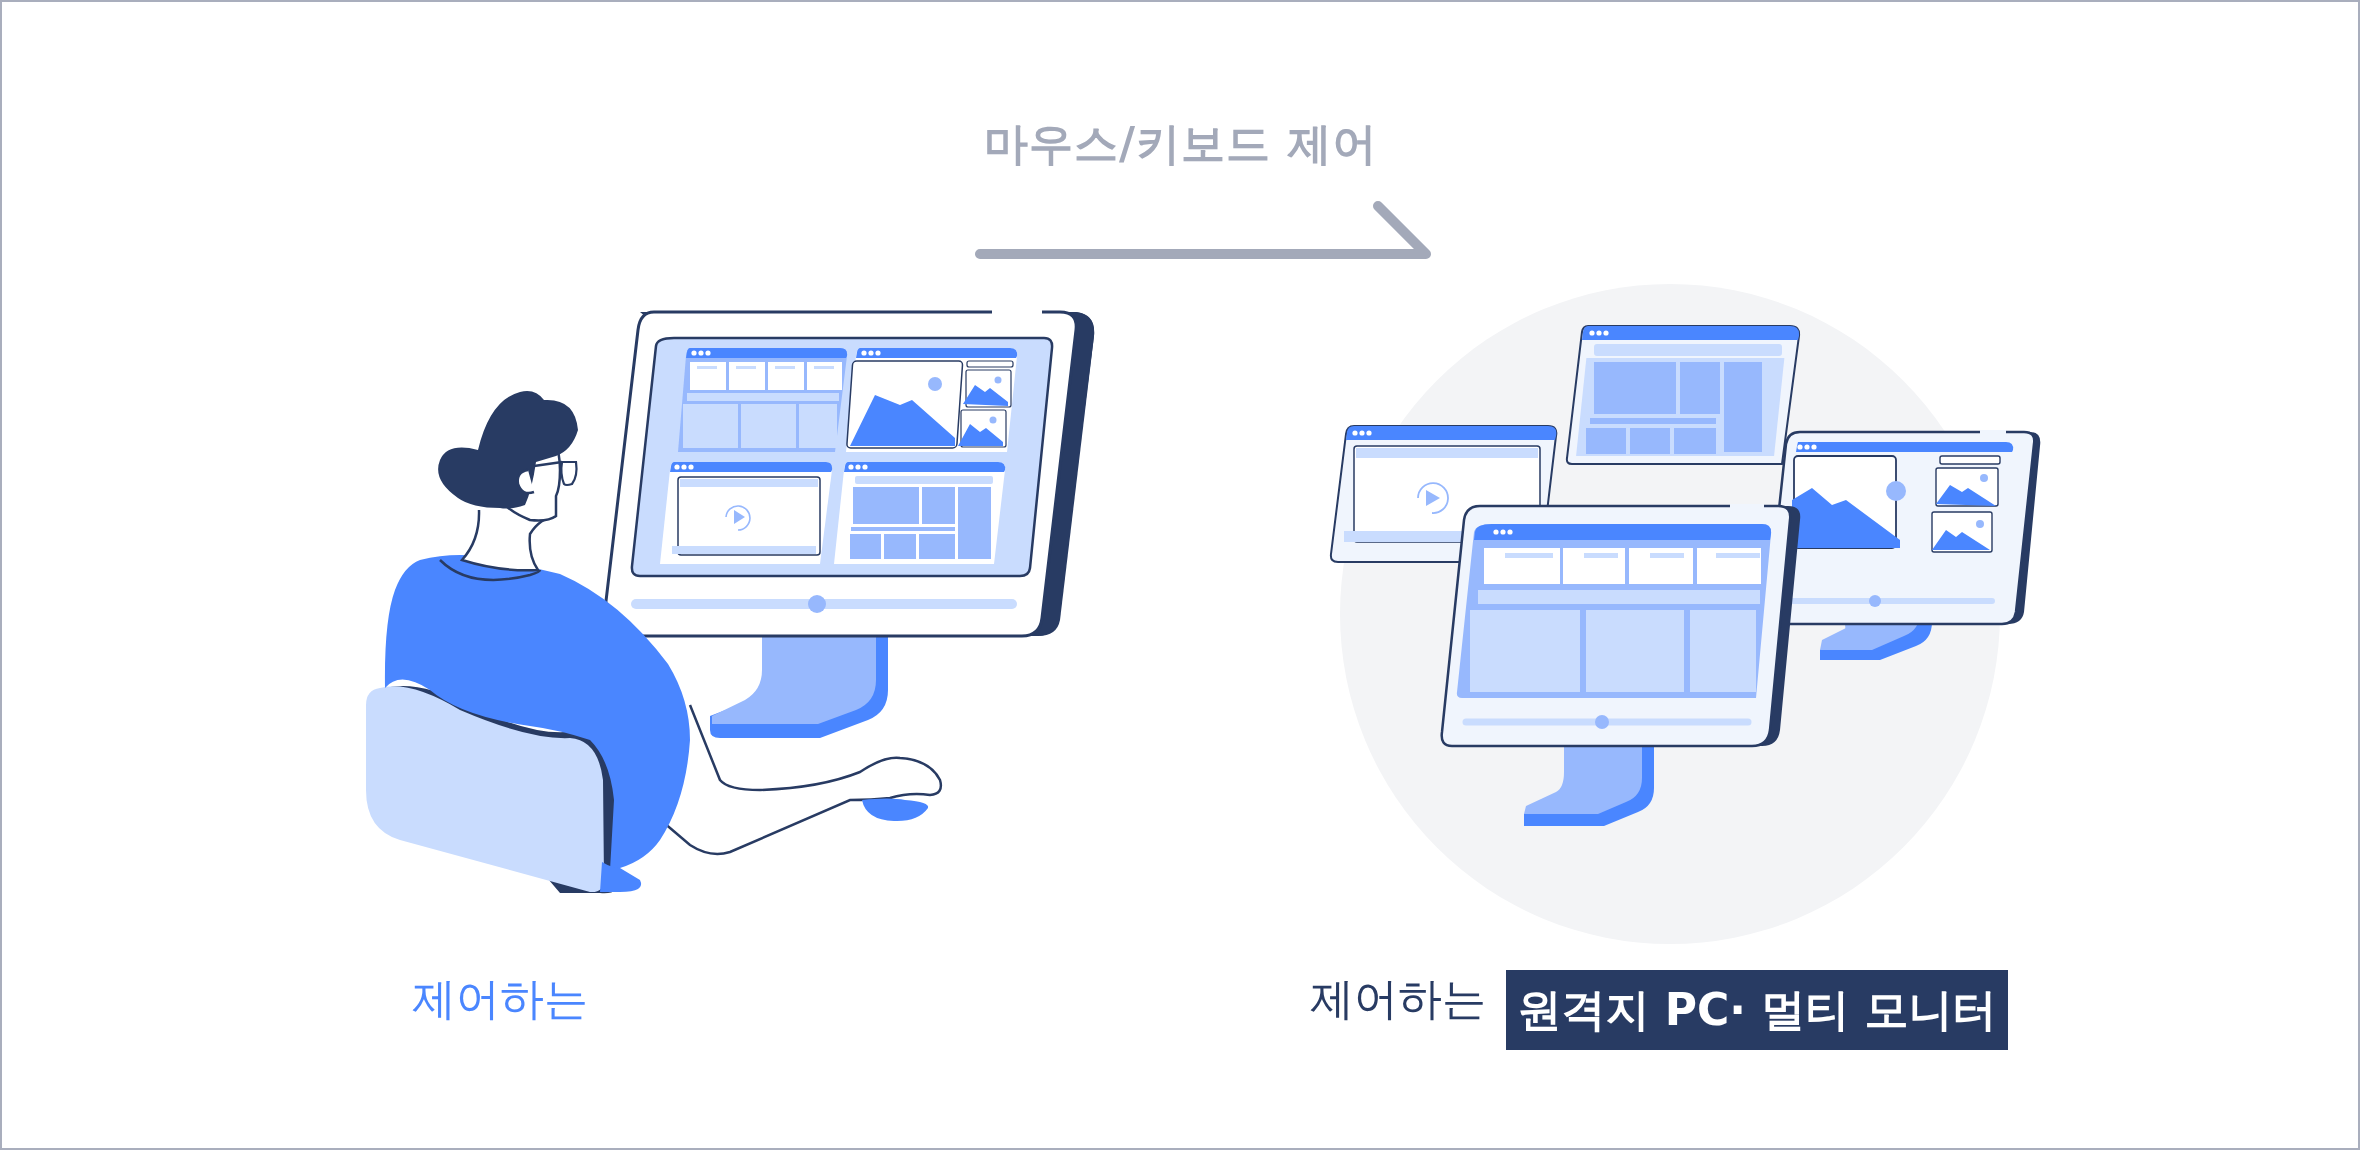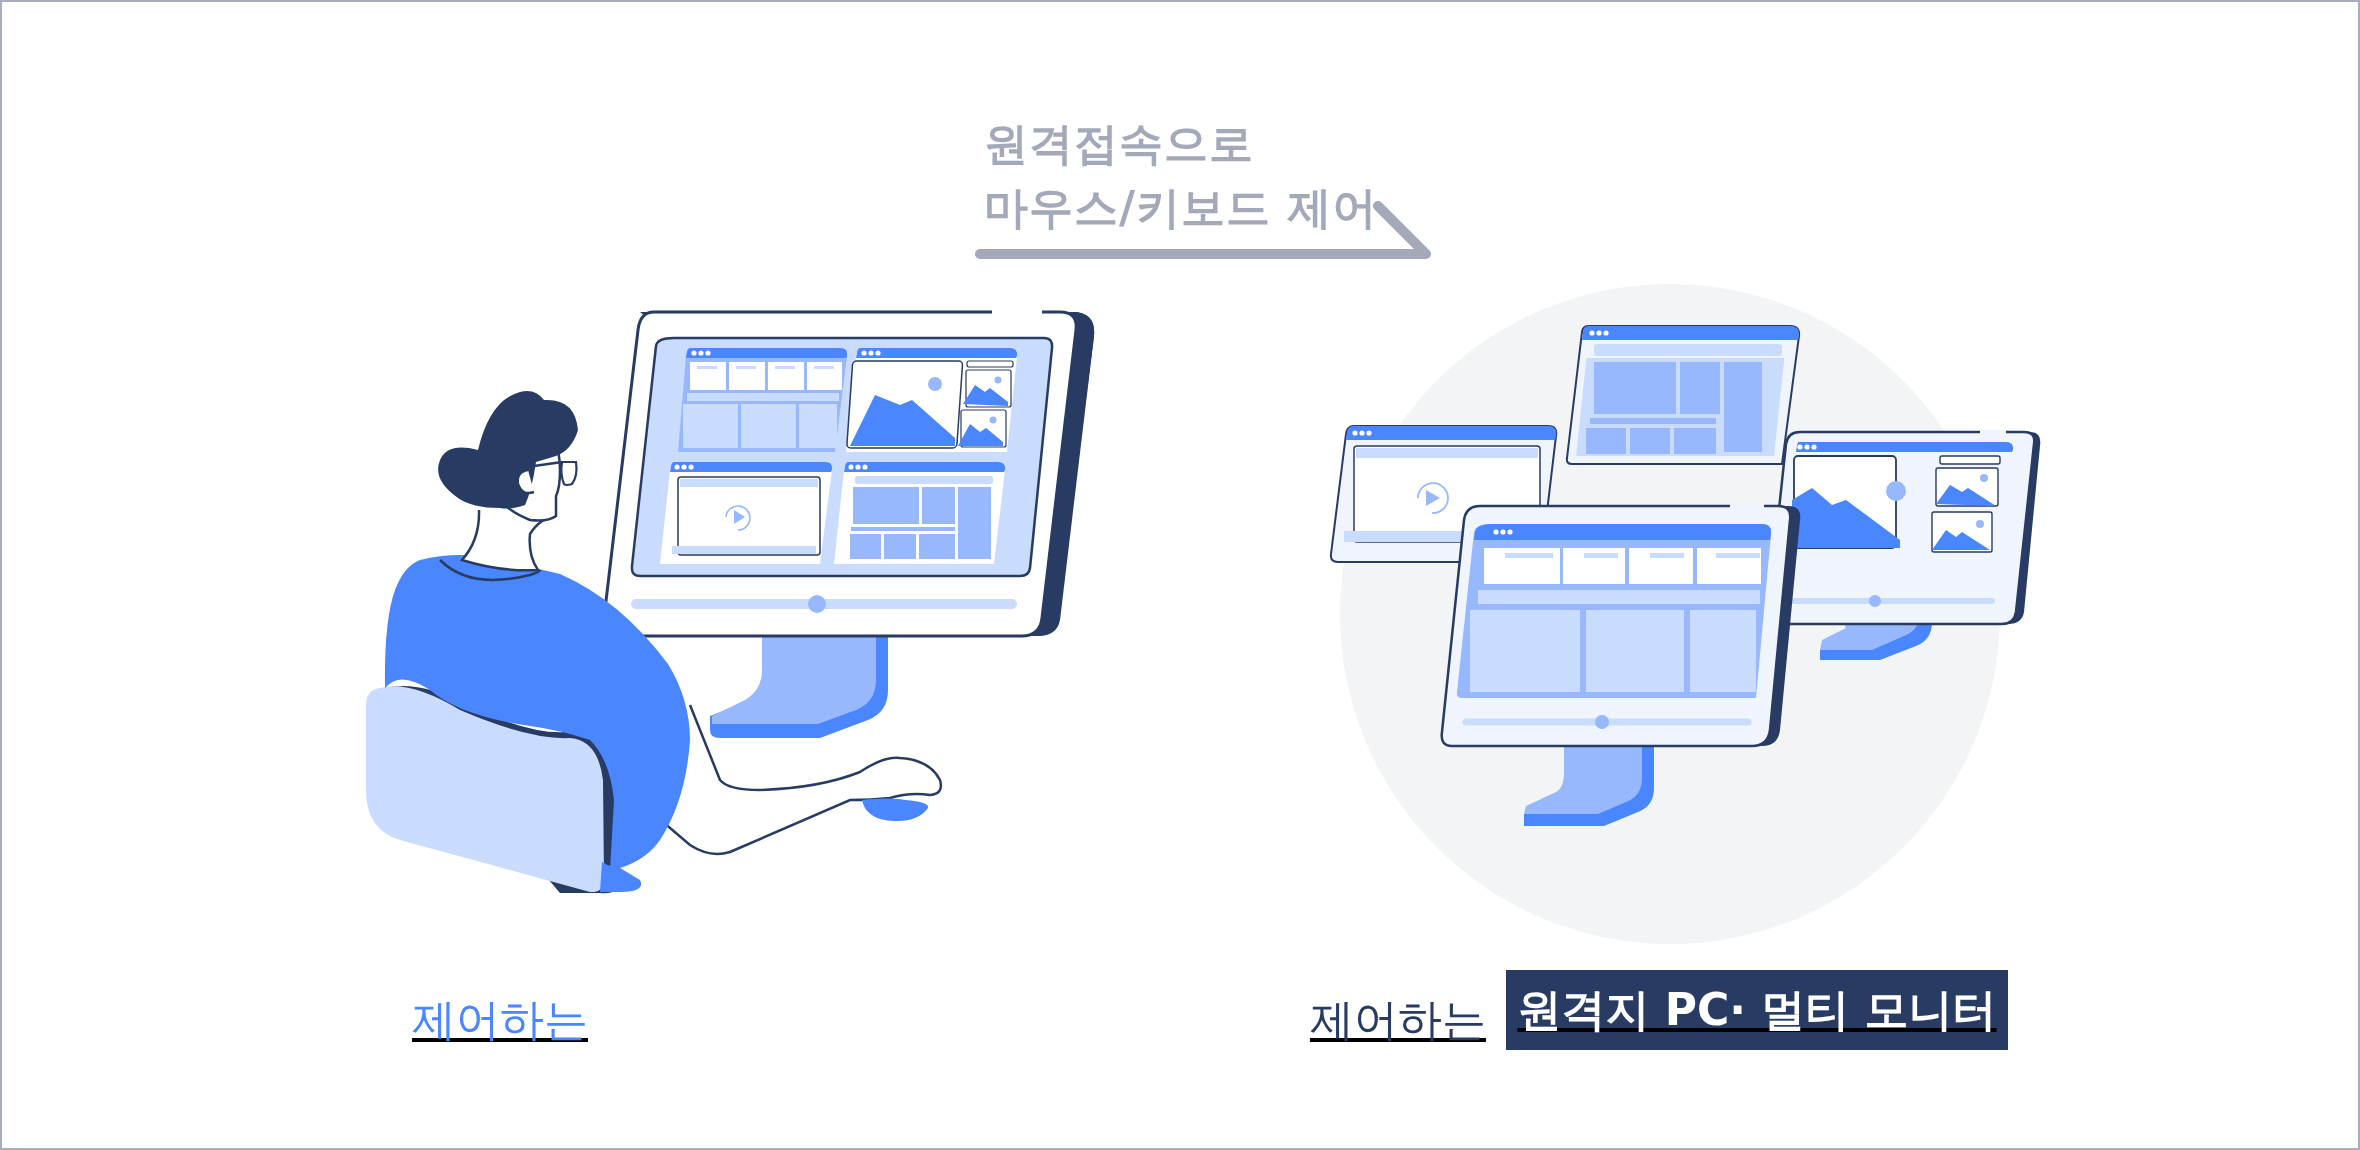--- a/index.html
+++ b/index.html
@@ -1,21 +1,21 @@
 <!DOCTYPE html>
 <html><head>
 <meta charset="utf-8">
 <style>
   html, body { margin: 0; padding: 0; background: #ffffff; }
   body { width: 2360px; height: 1150px; overflow: hidden; position: relative; font-family: "DejaVu Sans", "Liberation Sans", sans-serif; }
   .frame { position: absolute; left: 0; top: 0; width: 2356px; height: 1146px; border: 2px solid #a9aebd; background: #ffffff; }
   .scene { position: absolute; left: 0; top: 0; width: 2360px; height: 1150px; }
   .arrow-caption { position: absolute; left: 984px; top: 112px; color: #a3a9b9; font-weight: bold; font-size: 44px; line-height: 64px; letter-spacing: 1px; }
   .arrow-caption div { white-space: nowrap; }
-  .label-group { position: absolute; display: flex; align-items: flex-end; height: 80px; text-decoration: underline; }
+  .label-group { position: absolute; display: flex; align-items: flex-start; height: 80px; }
   .label-local { left: 412px; top: 970px; }
   .label-remote { left: 1310px; top: 970px; }
   .label-prefix { font-size: 44px; margin-right: 20px; white-space: nowrap; }
   .label-local .label-prefix { color: #4a86ff; }
   .label-remote .label-prefix { color: #283b63; }
   .label-chip { height: 80px; display: flex; align-items: center; justify-content: center; color: #ffffff; font-weight: bold; font-size: 44px; white-space: nowrap; }
   .label-local .label-chip { background: #4a86ff; width: 224px; }
   .label-remote .label-chip { background: #283b63; width: 502px; }
 </style>
 </head>
@@ -214,21 +214,20 @@
       <rect x="1470" y="610" width="110" height="82" fill="#c9dcfe"></rect>
       <rect x="1586" y="610" width="98" height="82" fill="#c9dcfe"></rect>
       <rect x="1690" y="610" width="66" height="82" fill="#c9dcfe"></rect>
       <line x1="1466" y1="722" x2="1748" y2="722" stroke="#c9dcfe" stroke-width="7" stroke-linecap="round"></line>
       <circle cx="1602" cy="722" r="7" fill="#97b8fd"></circle>
     </g>
   </g>
 </svg>
 
 <div class="arrow-caption">
-  <div>원격접속으로</div>
   <div>마우스/키보드 제어</div>
 </div>
 
 <div class="label-group label-local">
   <span class="label-prefix">제어하는</span>
 </div>
 
 <div class="label-group label-remote">
   <span class="label-prefix">제어하는</span>
   <span class="label-chip">원격지 PC· 멀티 모니터</span>

